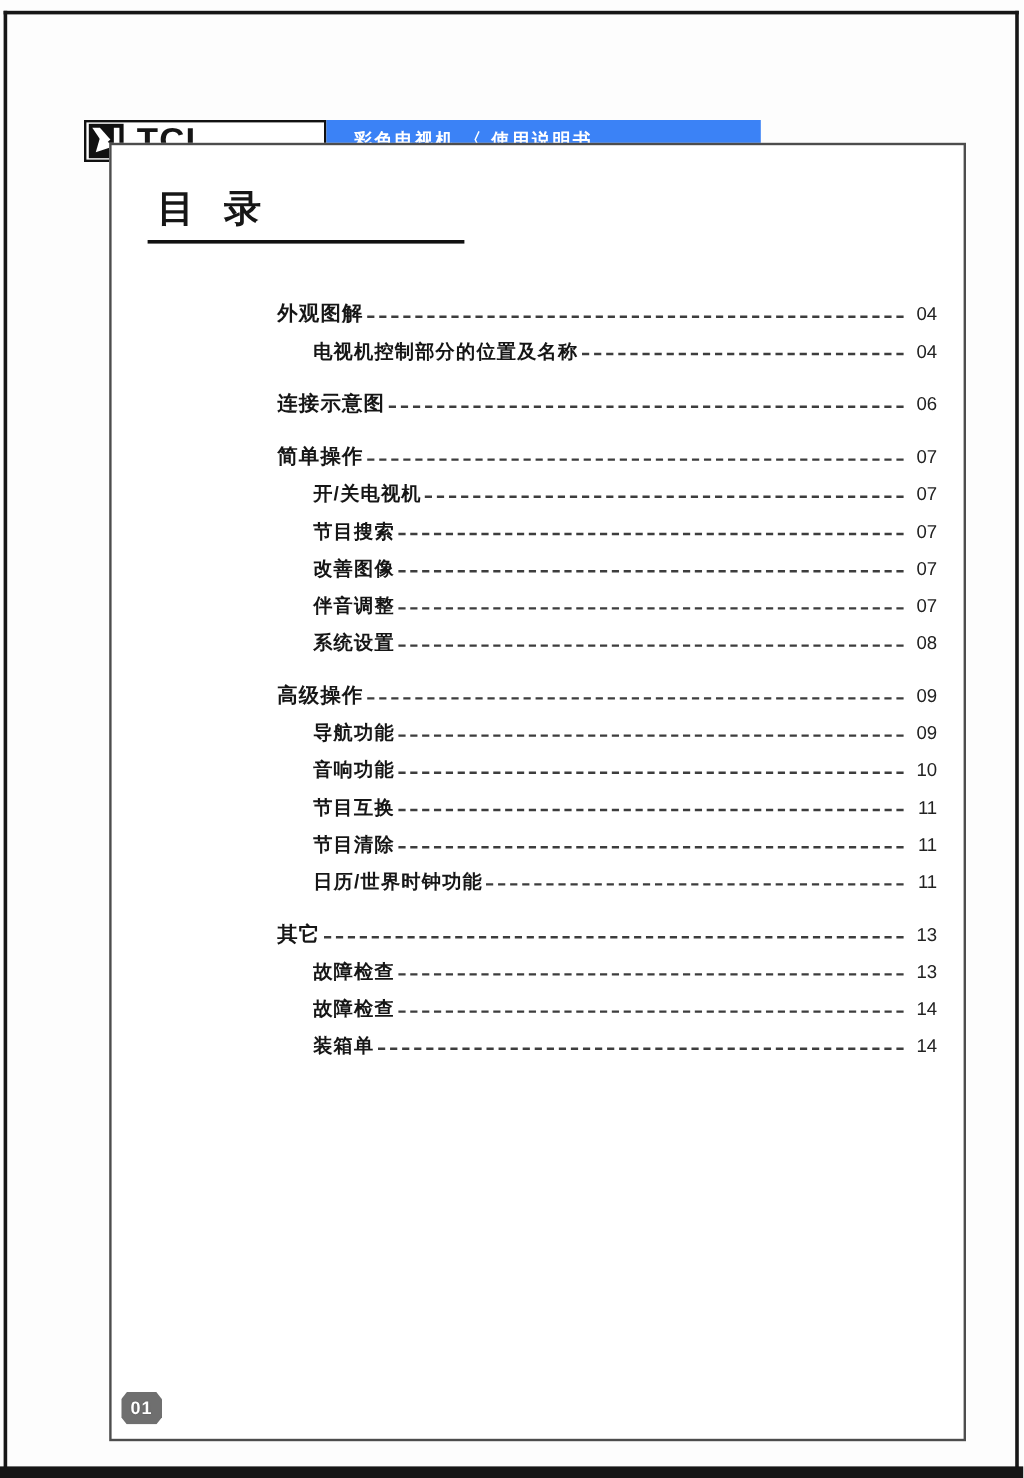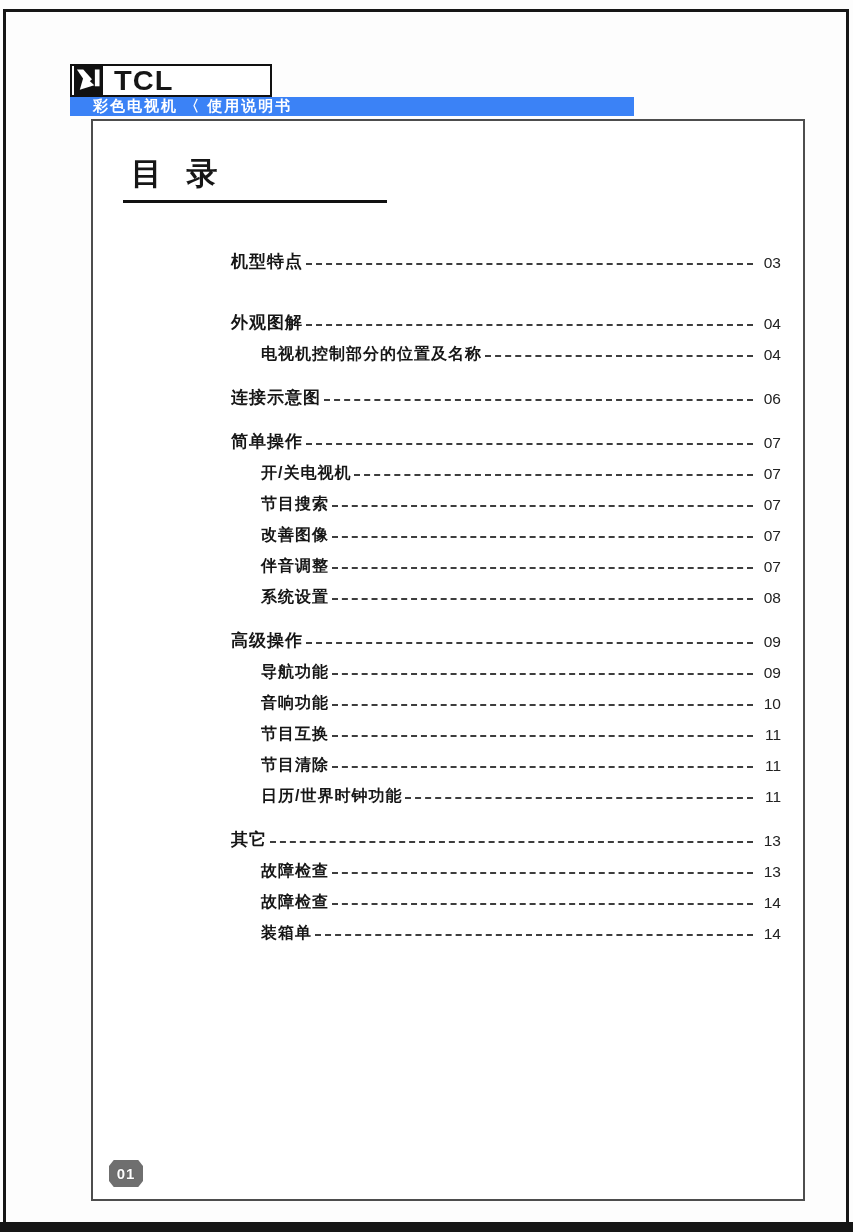--- a/index.html
+++ b/index.html
@@ -5,21 +5,21 @@
   html,body{margin:0;padding:0;background:#ffffff;}
   body{font-family:"Liberation Sans","DejaVu Sans",sans-serif;color:#161616;}
   .page{position:relative;width:853px;height:1232px;background:#fdfdfd;overflow:hidden;}
 
   
   .frame{position:absolute;left:3px;top:9px;right:4px;bottom:6px;
          border:3px solid #161616;border-bottom:none;}
   .bottom-bar{position:absolute;left:0;right:0;bottom:0;height:10px;background:#161616;}
 
   
-  .header{position:absolute;left:70px;top:64px;width:564px;height:35px;display:flex;flex-direction:column;}
+  .header{position:absolute;left:70px;top:100px;width:564px;height:35px;display:flex;}
   .logo-box{width:198px;background:#ffffff;border:2px solid #111;display:flex;align-items:center;}
   .logo-mark{width:31px;height:29px;margin-left:1px;flex:0 0 auto;}
   .brand{font-size:29px;font-weight:800;letter-spacing:1px;margin-left:10px;line-height:1;
          transform:scaleY(.95);}
   .gray-bar{flex:1;background:#3b82f6;display:flex;align-items:center;}
   .gray-bar-title{color:#ffffff;font-weight:bold;font-size:15px;letter-spacing:2px;
                   padding-left:23px;}
 
   
   .content{position:absolute;left:68px;top:119px;width:714px;height:1082px;
@@ -34,21 +34,21 @@
   .row.sub{margin-left:30px;font-size:16px;}
   .gap-md{margin-top:13px;}
   .gap-lg{margin-top:22px;}
   .gap-xl{margin-top:30px;}
   .label{white-space:nowrap;letter-spacing:1px;}
   .leader{flex:1;border-bottom:2px dashed #3d3d3d;margin:0 2px 8px 3px;min-width:20px;}
   .pagenum{font-weight:400;font-size:15.5px;color:#222;width:26px;text-align:right;
            margin-bottom:1px;flex:0 0 auto;}
 
   
-  .badge{position:absolute;left:16px;bottom:12px;width:34px;height:27px;background:#6f6f6f;
+  .badge{position:absolute;left:8px;bottom:12px;width:34px;height:27px;background:#6f6f6f;
          color:#fff;font-weight:bold;font-size:15px;display:flex;align-items:center;
          justify-content:center;letter-spacing:1px;
          clip-path:polygon(14% 0,86% 0,100% 22%,100% 78%,86% 100%,14% 100%,0 78%,0 22%);
          text-shadow:0 0 1px #444;}
 </style>
 </head>
 <body>
 
 <div class="page">
 
@@ -68,25 +68,20 @@
     <div class="gray-bar">
       <div class="gray-bar-title">彩色电视机 〈 使用说明书</div>
     </div>
   </div>
 
   <div class="content">
     <div class="doc-title">目 录</div>
     <div class="title-rule"></div>
 
     <div class="toc" id="toc">
-        <div class="row gap-lg">
-    <span class="label">机型特点</span>
-    <span class="leader"></span>
-    <span class="pagenum">03</span>
-  </div>
         <div class="row gap-xl">
     <span class="label">外观图解</span>
     <span class="leader"></span>
     <span class="pagenum">04</span>
   </div>
         <div class="row sub">
     <span class="label">电视机控制部分的位置及名称</span>
     <span class="leader"></span>
     <span class="pagenum">04</span>
   </div>

